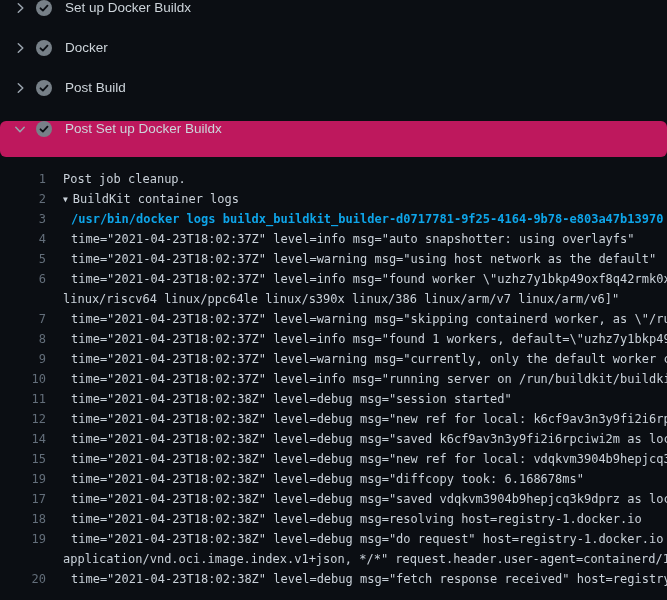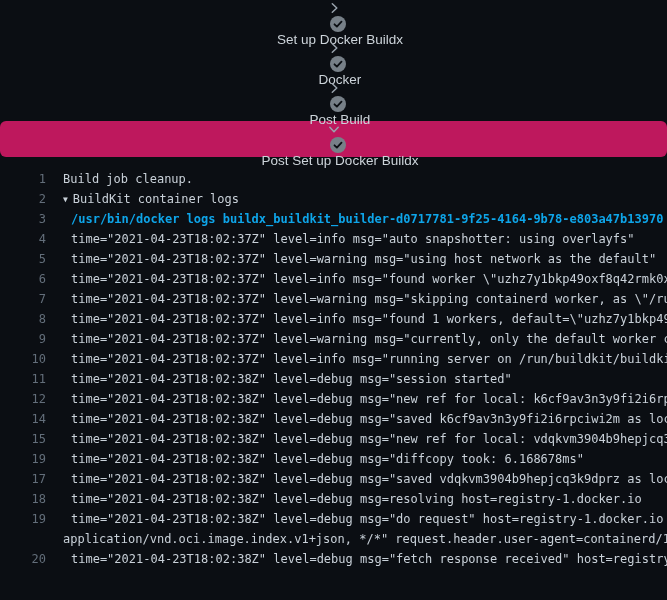--- a/index.html
+++ b/index.html
@@ -3,22 +3,22 @@
 <meta charset="utf-8">
 <style>
   * { box-sizing: border-box; }
   html, body { margin: 0; padding: 0; }
   body {
     width: 667px; height: 600px; overflow: hidden;
     background: #0b0e13;
     font-family: "Liberation Sans", sans-serif;
   }
   .step-row {
-    display: flex; align-items: center;
-    height: 40px; padding: 0 12px; cursor: pointer; flex-direction: column;
+    display: flex; 
+    height: 40px; padding: 0 12px; cursor: pointer;
   }
   .step-row.expanded {
     height: 36px; margin-top: 1px;
     background: #be185d; border-radius: 6px;
   }
   .chev {
     width: 16px; height: 16px; flex: none;
     display: flex; align-items: center; justify-content: center;
   }
   .check-icon { margin-left: 8px; flex: none; display: flex; }
@@ -108,21 +108,21 @@
           <circle cx="8" cy="8" r="8" fill="#778088"></circle>
           <path d="M4.5 8.3 L6.9 10.6 L11.5 5.7" fill="none" stroke="#0b0e13" stroke-width="1.8" stroke-linecap="round" stroke-linejoin="round"></path>
         </svg>
     </span>
     <span class="step-title">Post Set up Docker Buildx</span>
   </div>
 
   <div class="log-panel">
       <div class="row plain">
     <a class="num">1</a>
-    <span class="text">Build job cleanup.</span>
+    <span class="text">Post job cleanup.</span>
   </div>
       <div class="row group">
     <a class="num">2</a>
     <span class="text"><span class="tri">▼</span>BuildKit container logs</span>
   </div>
       <div class="row command">
     <a class="num">3</a>
     <span class="text">/usr/bin/docker logs buildx_buildkit_builder-d0717781-9f25-4164-9b78-e803a47b13970</span>
   </div>
       <div class="row grouped">
@@ -130,20 +130,24 @@
     <span class="text">time="2021-04-23T18:02:37Z" level=info msg="auto snapshotter: using overlayfs"</span>
   </div>
       <div class="row grouped">
     <a class="num">5</a>
     <span class="text">time="2021-04-23T18:02:37Z" level=warning msg="using host network as the default"</span>
   </div>
       <div class="row grouped">
     <a class="num">6</a>
     <span class="text">time="2021-04-23T18:02:37Z" level=info msg="found worker \"uzhz7y1bkp49oxf8q42rmk0xj</span>
   </div>
+      <div class="row wrap">
+    <a class="num"></a>
+    <span class="text">linux/riscv64 linux/ppc64le linux/s390x linux/386 linux/arm/v7 linux/arm/v6]"</span>
+  </div>
       <div class="row grouped">
     <a class="num">7</a>
     <span class="text">time="2021-04-23T18:02:37Z" level=warning msg="skipping containerd worker, as \"/run</span>
   </div>
       <div class="row grouped">
     <a class="num">8</a>
     <span class="text">time="2021-04-23T18:02:37Z" level=info msg="found 1 workers, default=\"uzhz7y1bkp49o</span>
   </div>
       <div class="row grouped">
     <a class="num">9</a>

